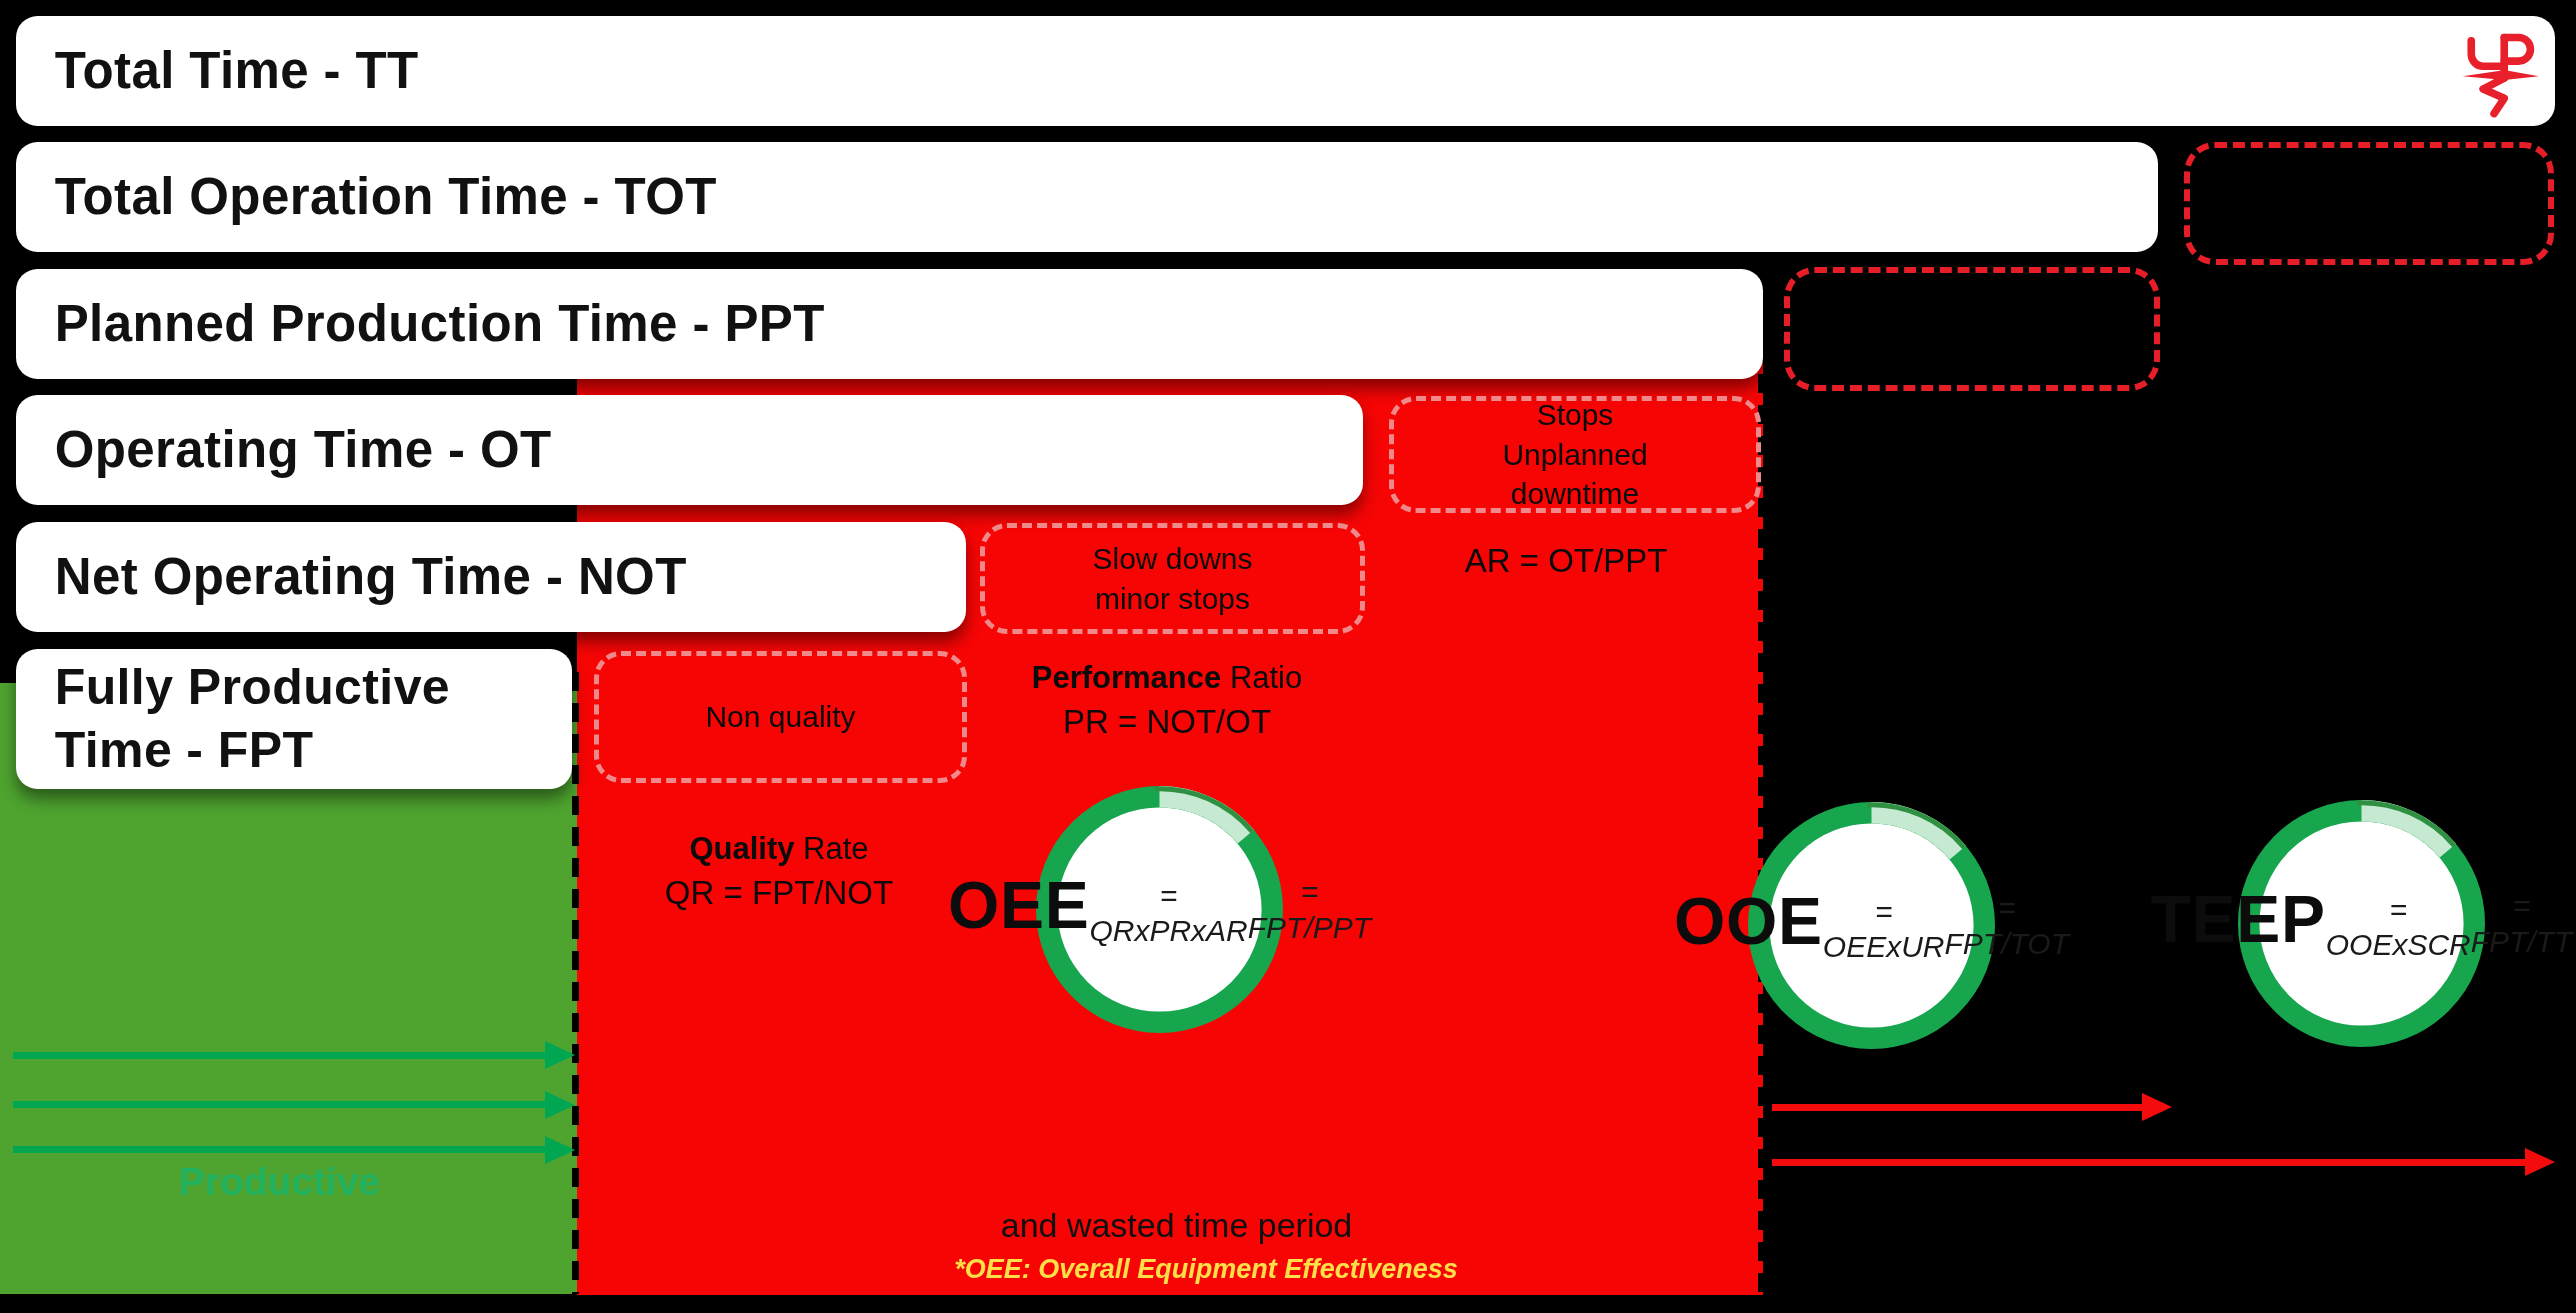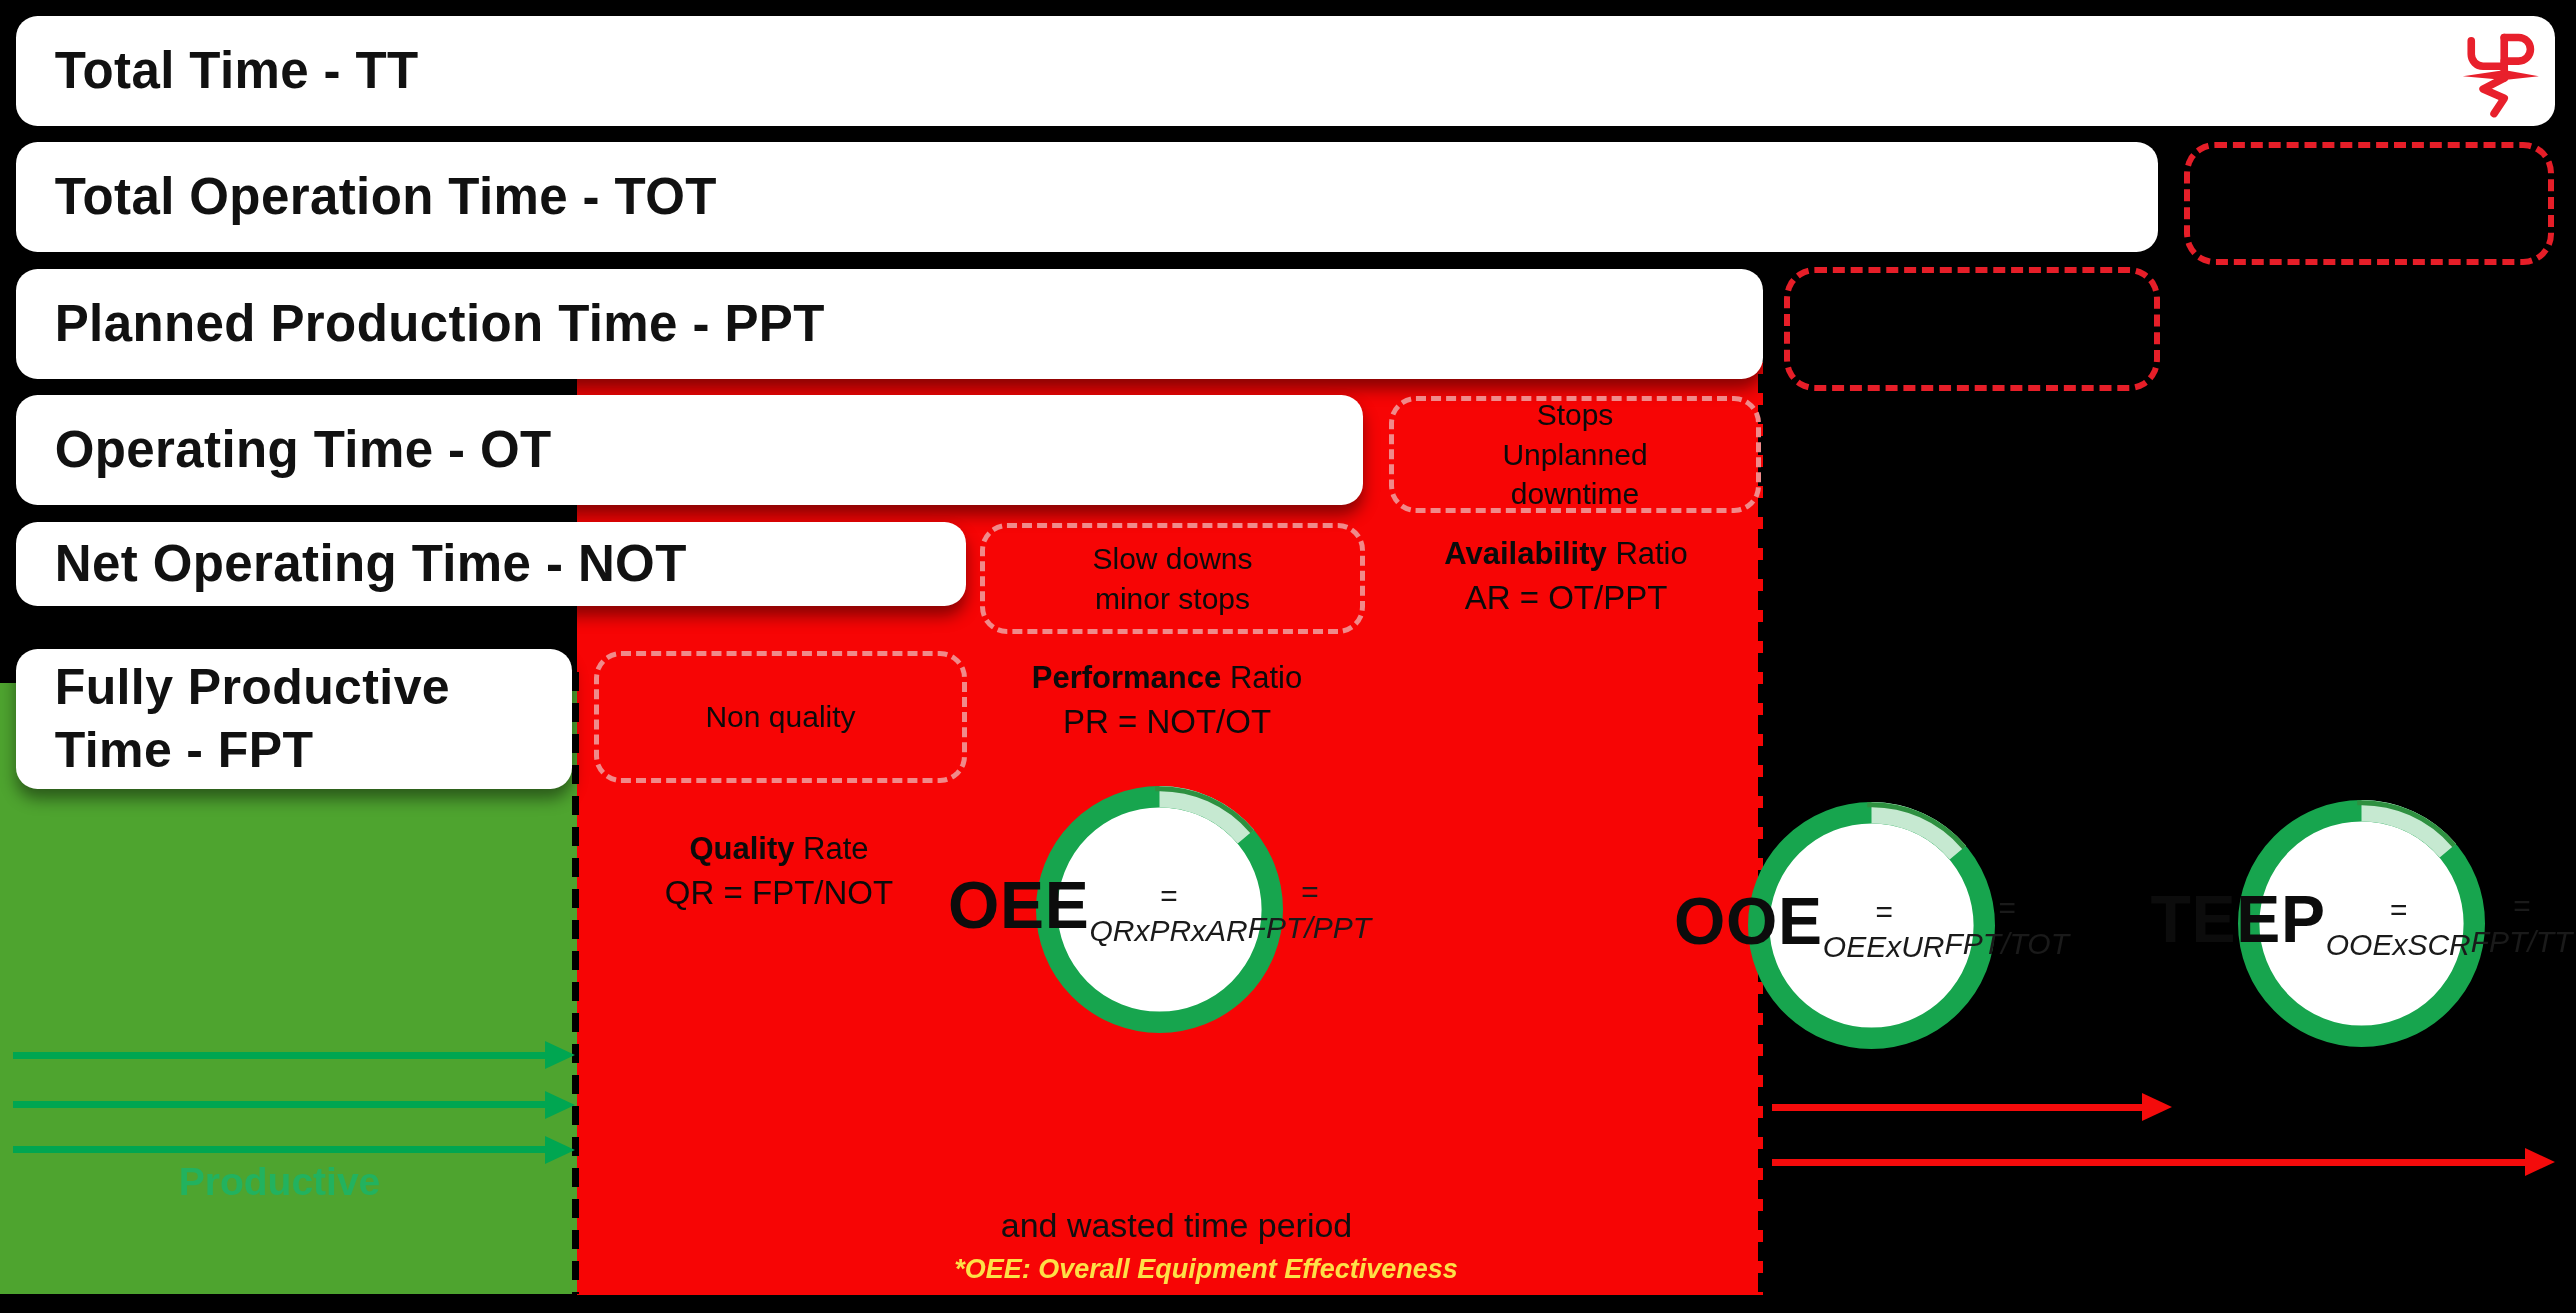--- a/index.html
+++ b/index.html
@@ -96,21 +96,21 @@
   </div>
 
   <div class="abs bar" style="left:15.7px;top:269px;width:1747px;height:110px;">
     <div class="bar-label">Planned Production Time - PPT</div>
   </div>
 
   <div class="abs bar" style="left:15.7px;top:395px;width:1347px;height:110px;">
     <div class="bar-label">Operating Time - OT</div>
   </div>
 
-  <div class="abs bar" style="left:15.7px;top:522px;width:950px;height:84px;">
+  <div class="abs bar" style="left:15.7px;top:522px;width:950px;height:110px;">
     <div class="bar-label">Net Operating Time - NOT</div>
   </div>
 
   <div class="abs bar" style="left:15.7px;top:649px;width:556px;height:140px;">
     <div class="bar-label" style="font-size:50px;line-height:63px;width:493px;">Fully Productive Time - FPT</div>
   </div>
 
   <div class="abs dashbox-dark" style="left:2184px;top:142px;width:370px;height:123px;"></div>
   <div class="abs dashbox-dark" style="left:1784px;top:267px;width:376px;height:124px;"></div>
 
@@ -121,21 +121,20 @@
   </div>
   <div class="abs dashbox-light" style="left:980px;top:523px;width:385px;height:111px;">
     <div>Slow downs
 minor stops</div>
   </div>
   <div class="abs dashbox-light" style="left:594px;top:651px;width:373px;height:132px;">
     <div>Non quality</div>
   </div>
 
   <div class="abs ratio" style="left:1380px;top:535px;width:372px;">
-    <div class="l1"><b>Availability</b><span> Ratio</span></div>
     <div class="l2">AR = OT/PPT</div>
   </div>
   <div class="abs ratio" style="left:981px;top:659px;width:372px;">
     <div class="l1"><b>Performance</b><span> Ratio</span></div>
     <div class="l2">PR = NOT/OT</div>
   </div>
   <div class="abs ratio" style="left:593px;top:830px;width:372px;">
     <div class="l1"><b>Quality</b><span> Rate</span></div>
     <div class="l2">QR = FPT/NOT</div>
   </div>

